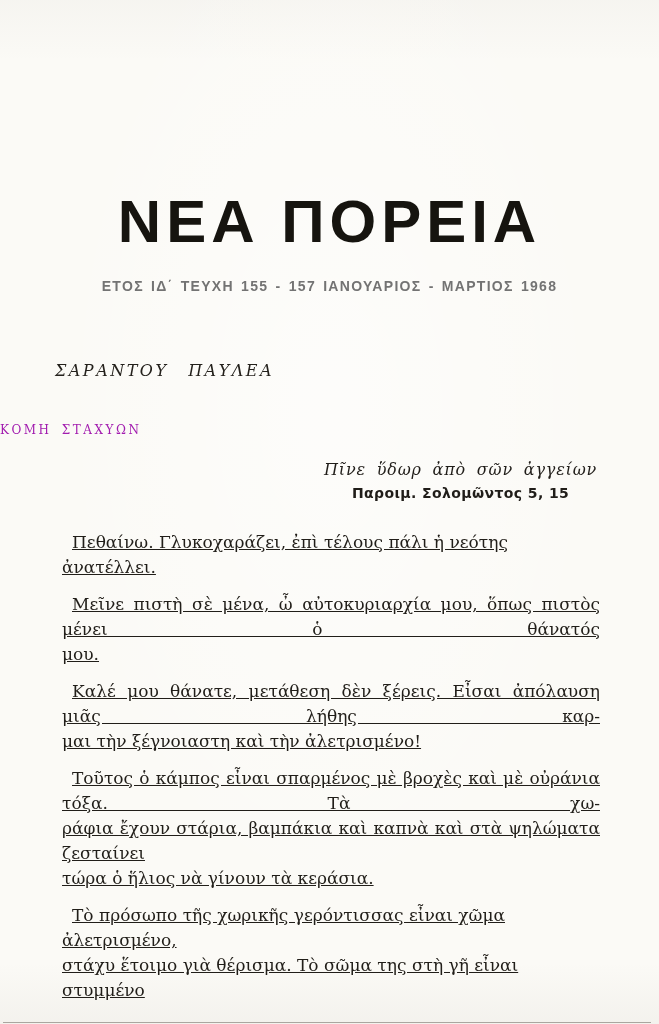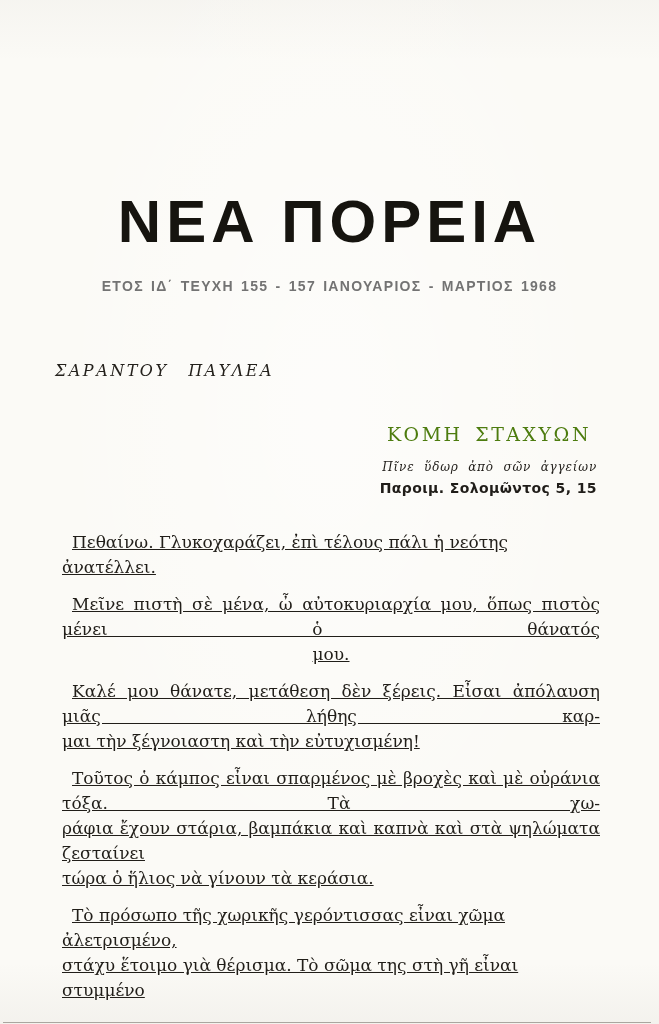--- a/index.html
+++ b/index.html
@@ -59,34 +59,34 @@
     font-style: italic;
     font-size: 16px;
     letter-spacing: 2.5px;
     word-spacing: 12px;
     color: #24211c;
     text-align: right;
   }
 
   .poem-title {
     position: absolute; top: 423px; left: 0; right: 68px;
-    text-align: right;
-    font-size: 19px;
+    text-align: left;
+    font-size: 12px;
     letter-spacing: 2.5px;
     word-spacing: 4px;
-    color: #4d7c0f;
+    color: #a21caf;
   }
 
   .epigraph {
     position: absolute; top: 460px; right: 62px;
     text-align: center;
   }
   .epigraph-text {
     font-style: italic;
-    font-size: 12px;
+    font-size: 16px;
     letter-spacing: 0.8px;
     word-spacing: 5px;
     text-align: right;
   }
   .epigraph-source {
     margin-top: 6px;
     font-family: "DejaVu Sans", "Liberation Sans", sans-serif;
     font-weight: bold;
     font-size: 14px;
     letter-spacing: 0.4px;
@@ -95,21 +95,21 @@
   .poem-body {
     position: absolute; top: 530px; left: 62px;
     width: 538px;
     font-size: 17px;
     line-height: 25px;
     color: #211e19;
   }
   .stanza { margin: 0 0 12px 0; }
   .line { white-space: normal; text-decoration: underline; }
   .line.indent { text-indent: 10px; }
-  .line.right { text-align: center; }
+  .line.right { text-align: left; }
   .line.justify { text-align: justify; text-align-last: justify; }
 </style>
 </head>
 <body>
 
 <div class="page">
 
   <header class="masthead">
     <h1 class="masthead-title">ΝΕΑ ΠΟΡΕΙΑ</h1>
     <div class="issue-line">ΕΤΟΣ ΙΔ΄ ΤΕΥΧΗ 155 - 157 ΙΑΝΟΥΑΡΙΟΣ - ΜΑΡΤΙΟΣ 1968</div>
@@ -127,21 +127,21 @@
   <div class="poem-body">
       <div class="stanza">
         <div class="line indent">Πεθαίνω. Γλυκοχαράζει, ἐπὶ τέλους πάλι ἡ νεότης ἀνατέλλει.</div>
       </div>
       <div class="stanza">
         <div class="line indent justify">Μεῖνε πιστὴ σὲ μένα, ὦ αὐτοκυριαρχία μου, ὅπως πιστὸς μένει ὁ θάνατός</div>
         <div class="line right">μου.</div>
       </div>
       <div class="stanza">
         <div class="line indent justify">Καλέ μου θάνατε, μετάθεση δὲν ξέρεις. Εἶσαι ἀπόλαυση μιᾶς λήθης καρ-</div>
-        <div class="line">μαι τὴν ξέγνοιαστη καὶ τὴν εὐτυχισμένη!</div>
+        <div class="line">μαι τὴν ξέγνοιαστη καὶ τὴν ἀλετρισμένο!</div>
       </div>
       <div class="stanza">
         <div class="line indent justify">Τοῦτος ὁ κάμπος εἶναι σπαρμένος μὲ βροχὲς καὶ μὲ οὐράνια τόξα. Τὰ χω-</div>
         <div class="line justify">ράφια ἔχουν στάρια, βαμπάκια καὶ καπνὰ καὶ στὰ ψηλώματα ζεσταίνει</div>
         <div class="line">τώρα ὁ ἥλιος νὰ γίνουν τὰ κεράσια.</div>
       </div>
       <div class="stanza">
         <div class="line indent">Τὸ πρόσωπο τῆς χωρικῆς γερόντισσας εἶναι χῶμα ἀλετρισμένο,</div>
         <div class="line">στάχυ ἕτοιμο γιὰ θέρισμα. Τὸ σῶμα της στὴ γῆ εἶναι στυμμένο</div>
       </div>

